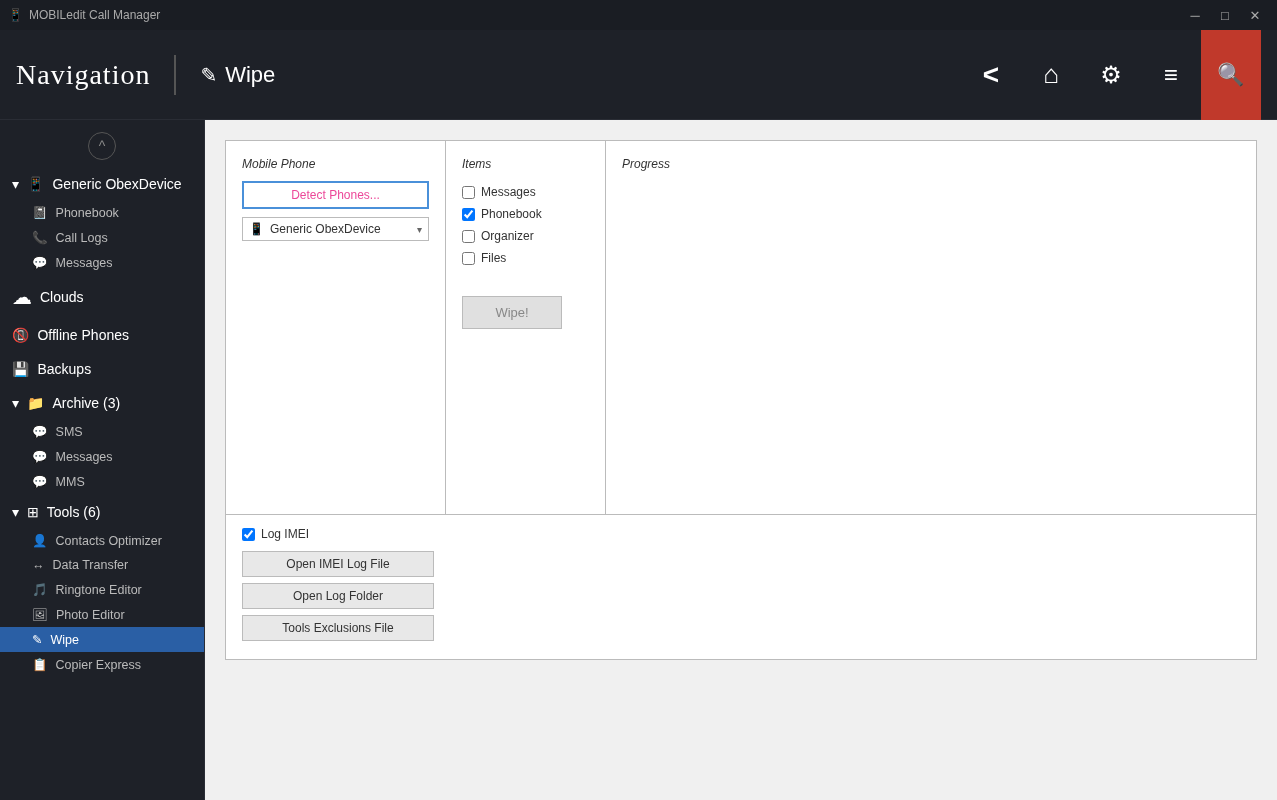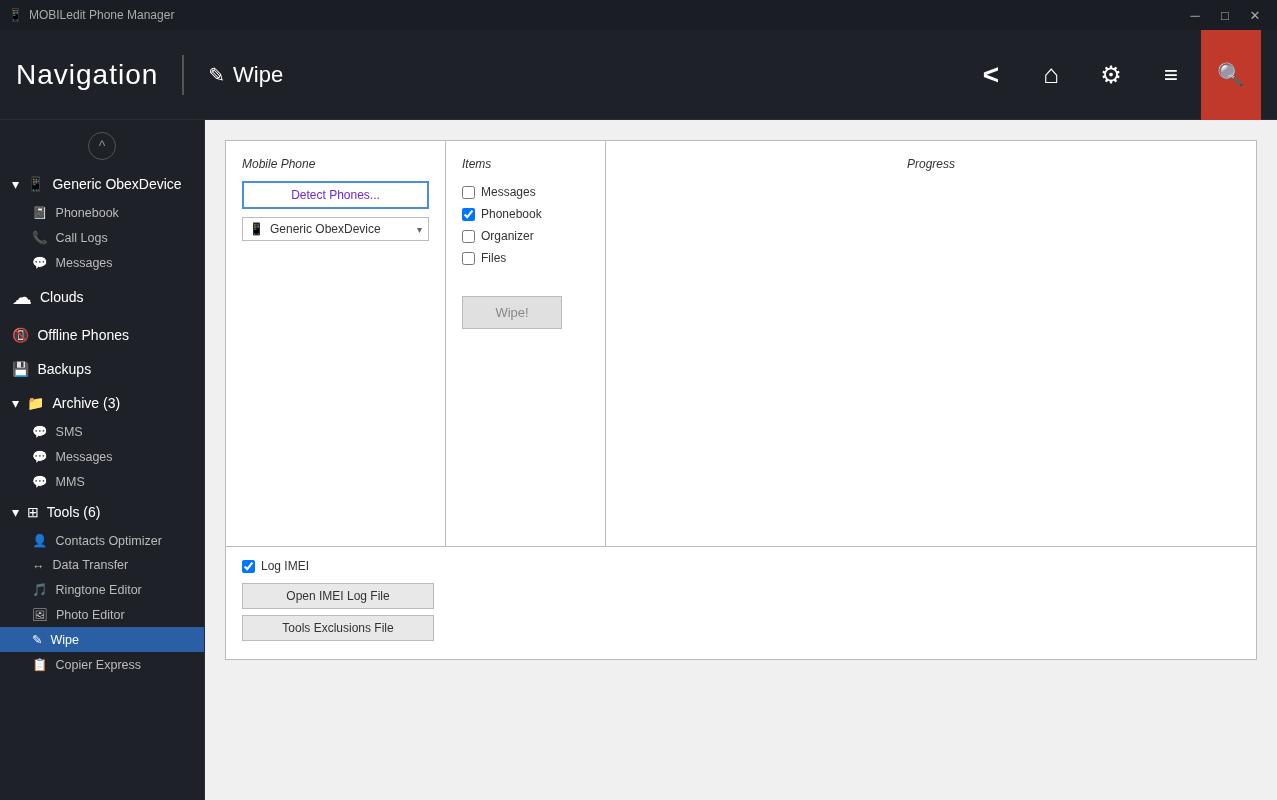--- a/index.html
+++ b/index.html
@@ -28,21 +28,21 @@
     .header {
       height: 90px;
       background: #1e2128;
       display: flex;
       align-items: center;
       justify-content: space-between;
       padding: 0 16px;
       border-bottom: 1px solid #2a2d35;
     }
     .header-left { display: flex; align-items: center; gap: 16px; }
-    .nav-title { font-size: 28px; font-weight: 300; color: #fff; letter-spacing: 1px; }
+    .nav-title { font-size: 28px; font-weight: 300; color: #fff; letter-spacing: 1px; font-family: Liberation Serif, serif; }
     .separator { width: 2px; height: 40px; background: #555; margin: 0 8px; }
     .wipe-label { display: flex; align-items: center; gap: 8px; font-size: 22px; color: #fff; font-weight: 300; }
     .header-right { display: flex; align-items: center; }
     .header-btn {
       width: 60px; height: 90px;
       background: transparent; border: none; color: #fff;
       font-size: 24px; cursor: pointer; display: flex; align-items: center; justify-content: center;
     }
     .header-btn.active { background: #c0392b; }
 
@@ -88,30 +88,30 @@
       overflow: auto;
       padding: 20px;
     }
     .panel-col {
       border-right: 1px solid #bbb;
       padding: 16px;
     }
     .panel-col:last-child { border-right: none; }
     .col-mobile { width: 220px; }
     .col-items { width: 160px; }
-    .col-progress { flex: 1; text-align: center; }
+    .col-progress { flex: 1; }
 
     .col-header {
       font-size: 12px; color: #333; margin-bottom: 10px; font-weight: normal; font-style: italic;
     }
 
     .detect-btn {
       width: 100%; padding: 5px;
       background: white; border: 2px solid #4a90d9;
-      color: #6d28d9; font-size: 12px; cursor: pointer;
+      color: #ec4899; font-size: 12px; cursor: pointer;
       margin-bottom: 8px;
     }
 
     .device-select {
       width: 100%; padding: 4px 6px;
       border: 1px solid #bbb; font-size: 12px;
       background: white; color: #333;
       display: flex; align-items: center; justify-content: space-between;
       cursor: pointer;
     }
@@ -149,21 +149,21 @@
     .dropdown-arrow { font-size: 10px; color: #666; }
 
     .progress-label { font-size: 12px; color: #333; }
   </style>
 </head>
 <body>
 
 <div class="title-bar">
   <div class="title-bar-left">
     <span>📱</span>
-    <span>MOBILedit Phone Manager</span>
+    <span>MOBILedit Call Manager</span>
   </div>
   <div class="title-bar-controls">
     <button class="title-btn">─</button>
     <button class="title-btn">□</button>
     <button class="title-btn close">✕</button>
   </div>
 </div>
 
 <div class="header">
   <div class="header-left">
@@ -324,17 +324,18 @@
           <div class="col-header progress-label">Progress</div>
         </div>
       </div>
 
       <div class="wipe-bottom">
         <div class="log-imei-row">
           <input type="checkbox" checked="" style="">
           <span>Log IMEI</span>
         </div>
         <button class="log-btn">Open IMEI Log File</button>
+        <button class="log-btn">Open Log Folder</button>
         <button class="log-btn">Tools Exclusions File</button>
       </div>
     </div>
   </div>
 </div>
 
 </body></html>

